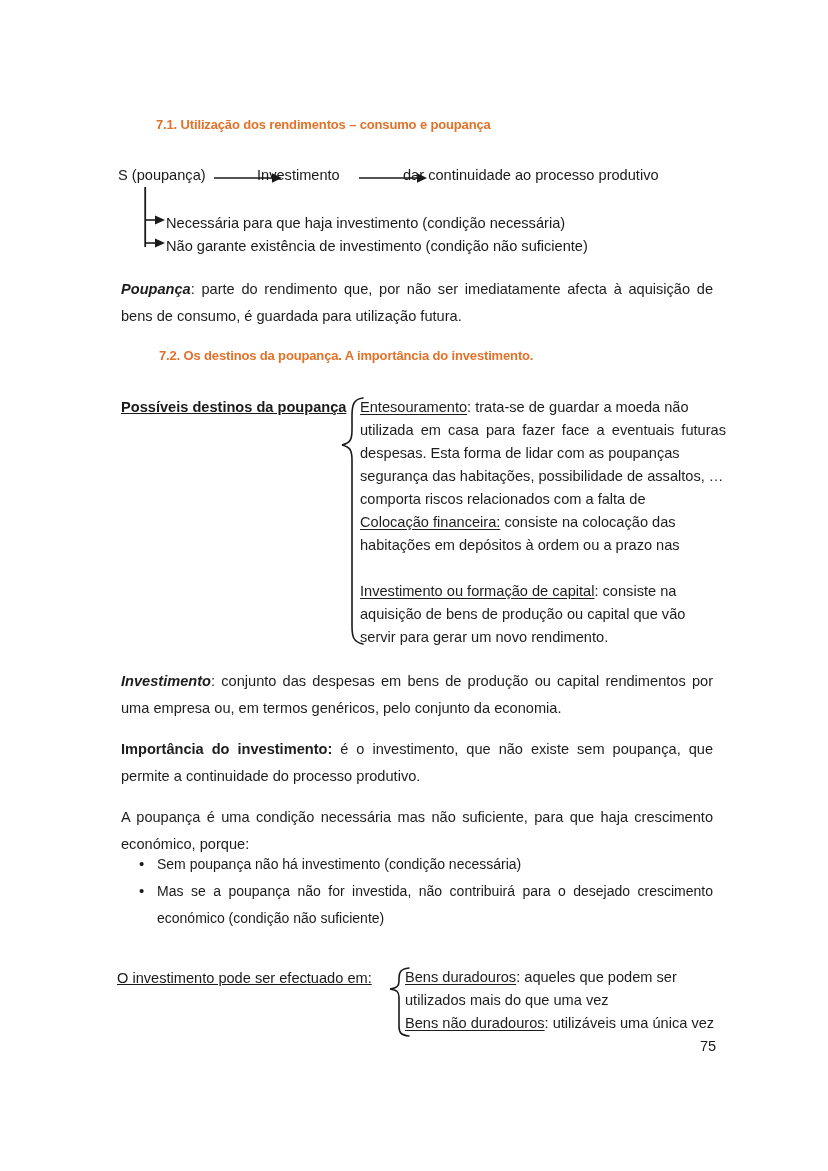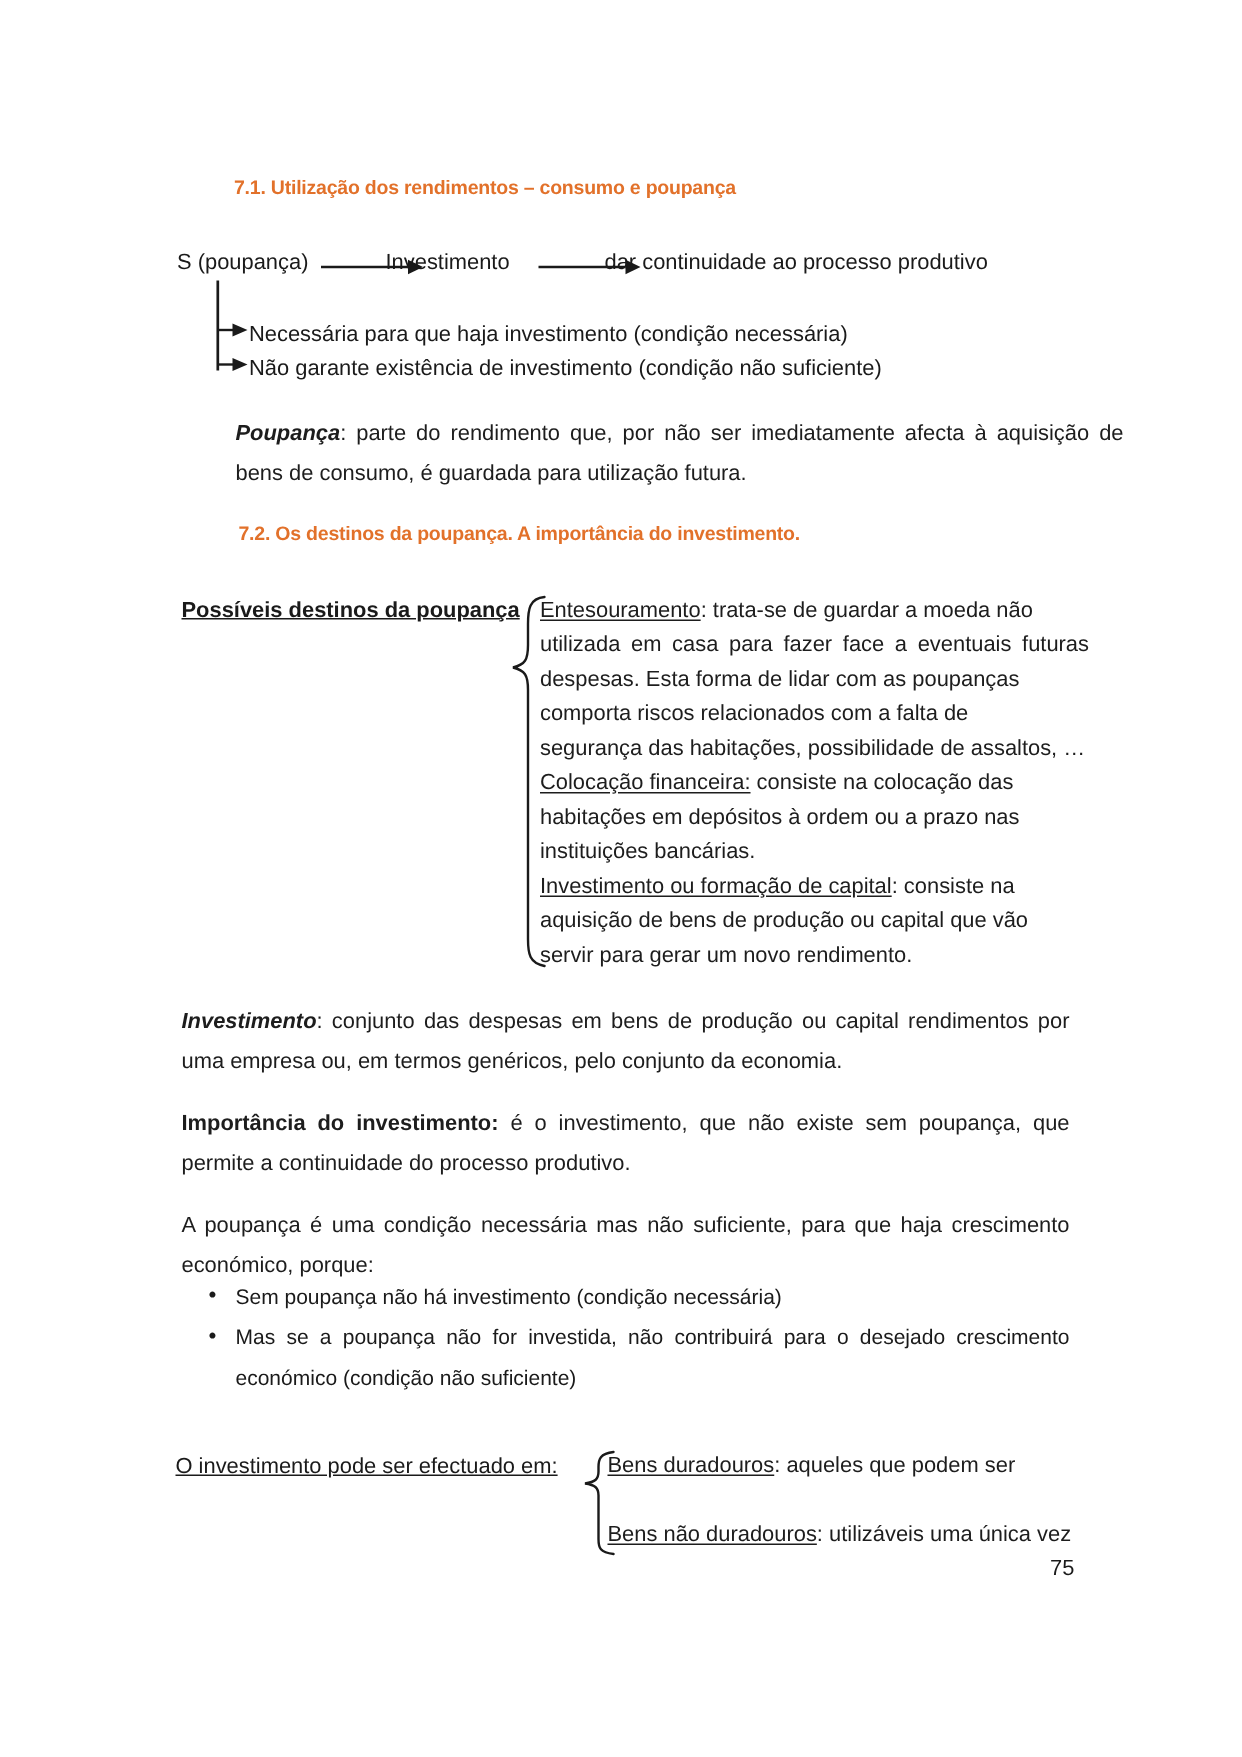--- a/index.html
+++ b/index.html
@@ -126,21 +126,21 @@
       <line x1="1.2" y1="33" x2="13" y2="33" stroke="#1a1a1a" stroke-width="1.6"></line>
       <path d="M11 28.6 L21 33 L11 37.4 Z" fill="#1a1a1a"></path>
       <line x1="1.2" y1="56" x2="13" y2="56" stroke="#1a1a1a" stroke-width="1.6"></line>
       <path d="M11 51.6 L21 56 L11 60.4 Z" fill="#1a1a1a"></path>
     </svg>
 
     <span class="abs branch-line" style="left:48px; top:47px;">Necessária para que haja investimento (condição necessária)</span>
     <span class="abs branch-line" style="left:48px; top:70px;">Não garante existência de investimento (condição não suficiente)</span>
   </div>
 
-  <div class="abs body-par" style="left:121px; top:276px; width:592px;margin-left:36px;">
+  <div class="abs body-par" style="left:121px; top:276px; width:592px;">
     <span class="lead">Poupança</span><span>: parte do rendimento que, por não ser imediatamente afecta à aquisição de bens de consumo, é guardada para utilização futura.</span>
   </div>
 
   <div class="abs heading" style="left:140px; top:348px; color:#E2712A;">7.2. Os destinos da poupança. A importância do investimento.</div>
 
   <div class="abs" style="left:121px; top:396px; width:600px; height:252px;">
 
     <span class="abs brace-label" style="left:0px; top:3px;">Possíveis destinos da poupança</span>
 
     <svg class="abs" style="left:218px; top:0px;" width="26" height="250" viewBox="0 0 26 250" preserveAspectRatio="none">
@@ -152,30 +152,29 @@
                L13 230
                C13 240 14 246 24 248" fill="none" stroke="#1a1a1a" stroke-width="1.6" stroke-linecap="round"></path>
     </svg>
 
     <div class="abs brace-text" style="left:239px; top:0px; width:366px;">
       <div>
         <span class="u">Entesouramento</span><span>: trata-se de guardar a moeda não</span>
       </div>
       <div class="just">utilizada em casa para fazer face a eventuais futuras</div>
       <div>despesas. Esta forma de lidar com as poupanças</div>
+      <div>segurança das habitações, possibilidade de assaltos, …</div>
       <div>comporta riscos relacionados com a falta de</div>
-      <div>segurança das habitações, possibilidade de assaltos, …</div>
     </div>
 
     <div class="abs brace-text" style="left:239px; top:115px; width:366px;">
       <div>
         <span class="u">Colocação financeira:</span><span> consiste na colocação das</span>
       </div>
       <div>habitações em depósitos à ordem ou a prazo nas</div>
-      <div>instituições bancárias.</div>
     </div>
 
     <div class="abs brace-text" style="left:239px; top:184px; width:366px;">
       <div>
         <span class="u"> Investimento ou formação de capital</span><span>: consiste na</span>
       </div>
       <div>aquisição de bens de produção ou capital que vão</div>
       <div>servir para gerar um novo rendimento.</div>
     </div>
   </div>
@@ -206,20 +205,21 @@
                C12 20 10 22 3 23
                C10 24 12 26 12 31
                L12 60
                C12 66 13 69 22 70" fill="none" stroke="#1a1a1a" stroke-width="1.6" stroke-linecap="round"></path>
     </svg>
 
     <div class="abs brace-text" style="left:288px; top:0px; width:340px;">
       <div>
         <span class="u">Bens duradouros</span><span>: aqueles que podem ser</span>
       </div>
+      <div>utilizados mais do que uma vez</div>
     </div>
 
     <div class="abs brace-text" style="left:288px; top:46px; width:340px;">
       <div>
         <span class="u">Bens não duradouros</span><span>: utilizáveis uma única vez</span>
       </div>
     </div>
   </div>
 
   <div class="abs page-num" style="left:700px; top:1038px;">75</div>

